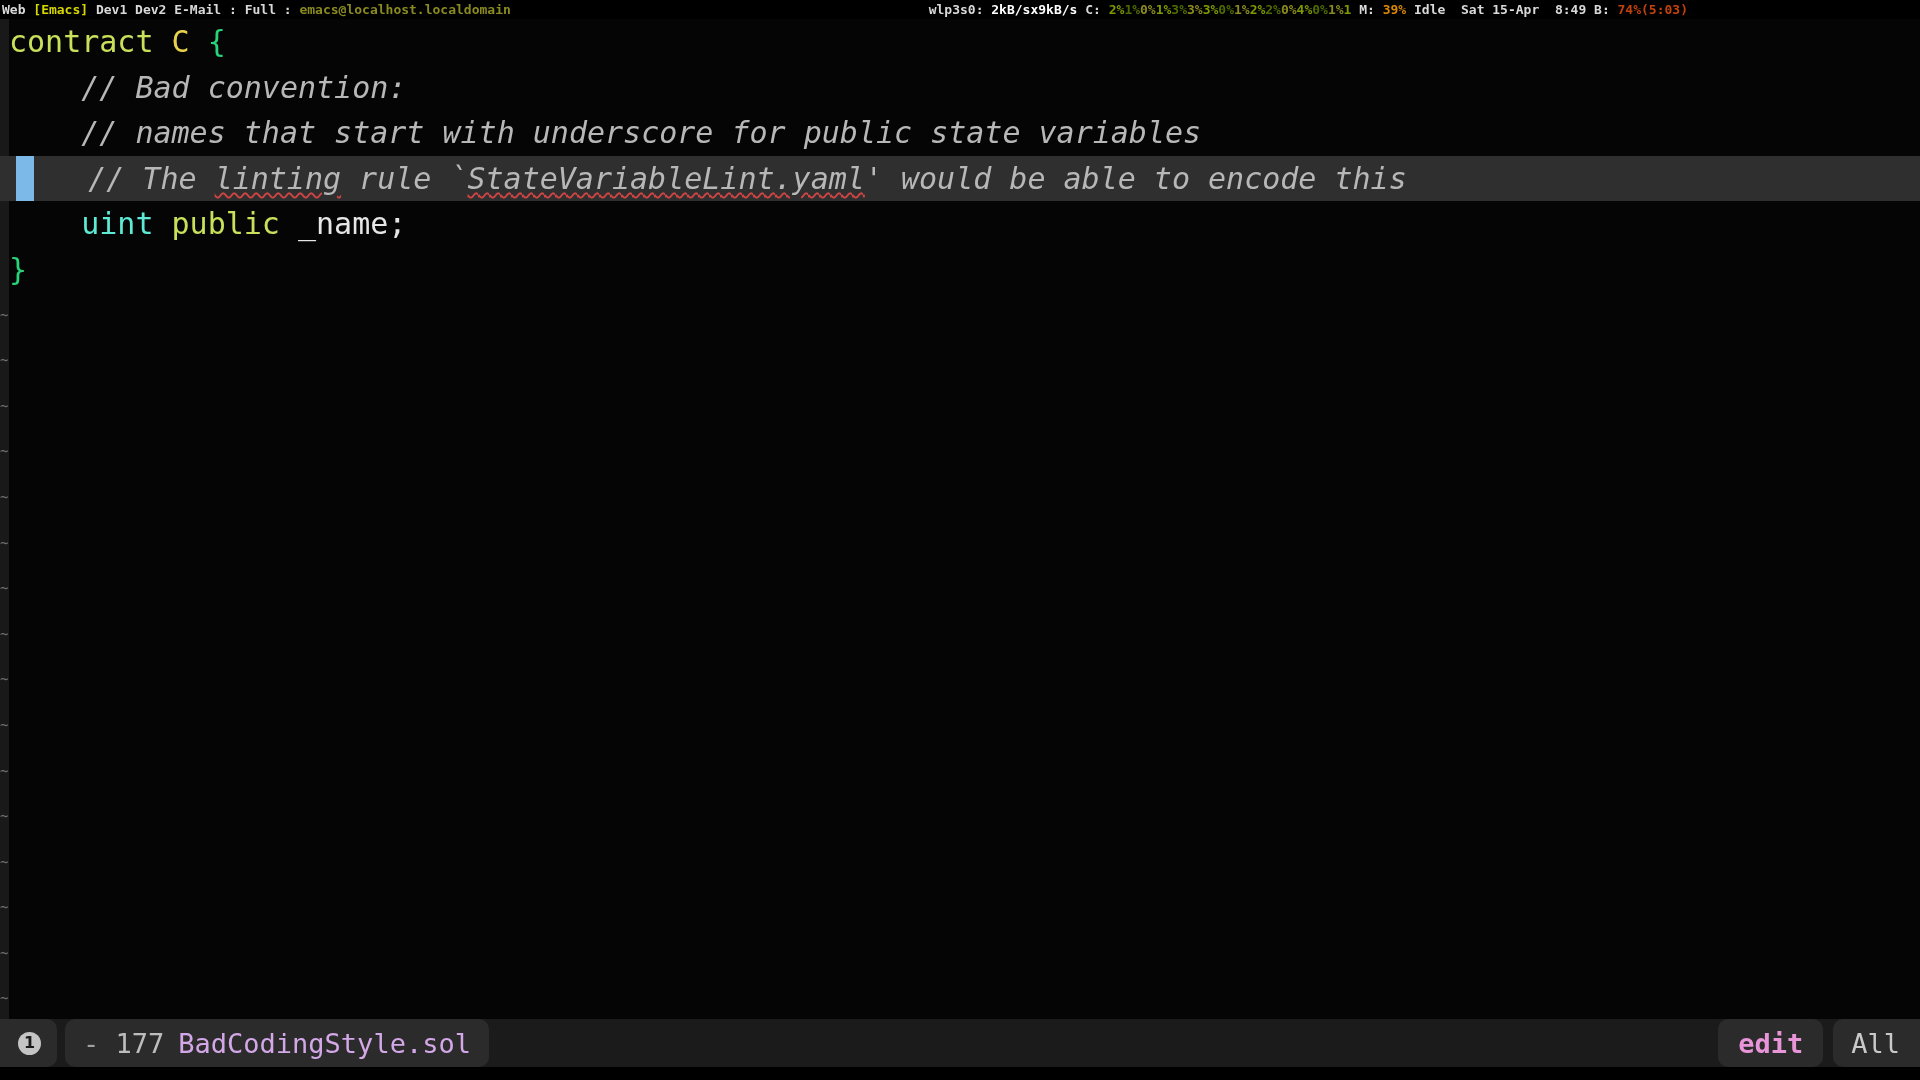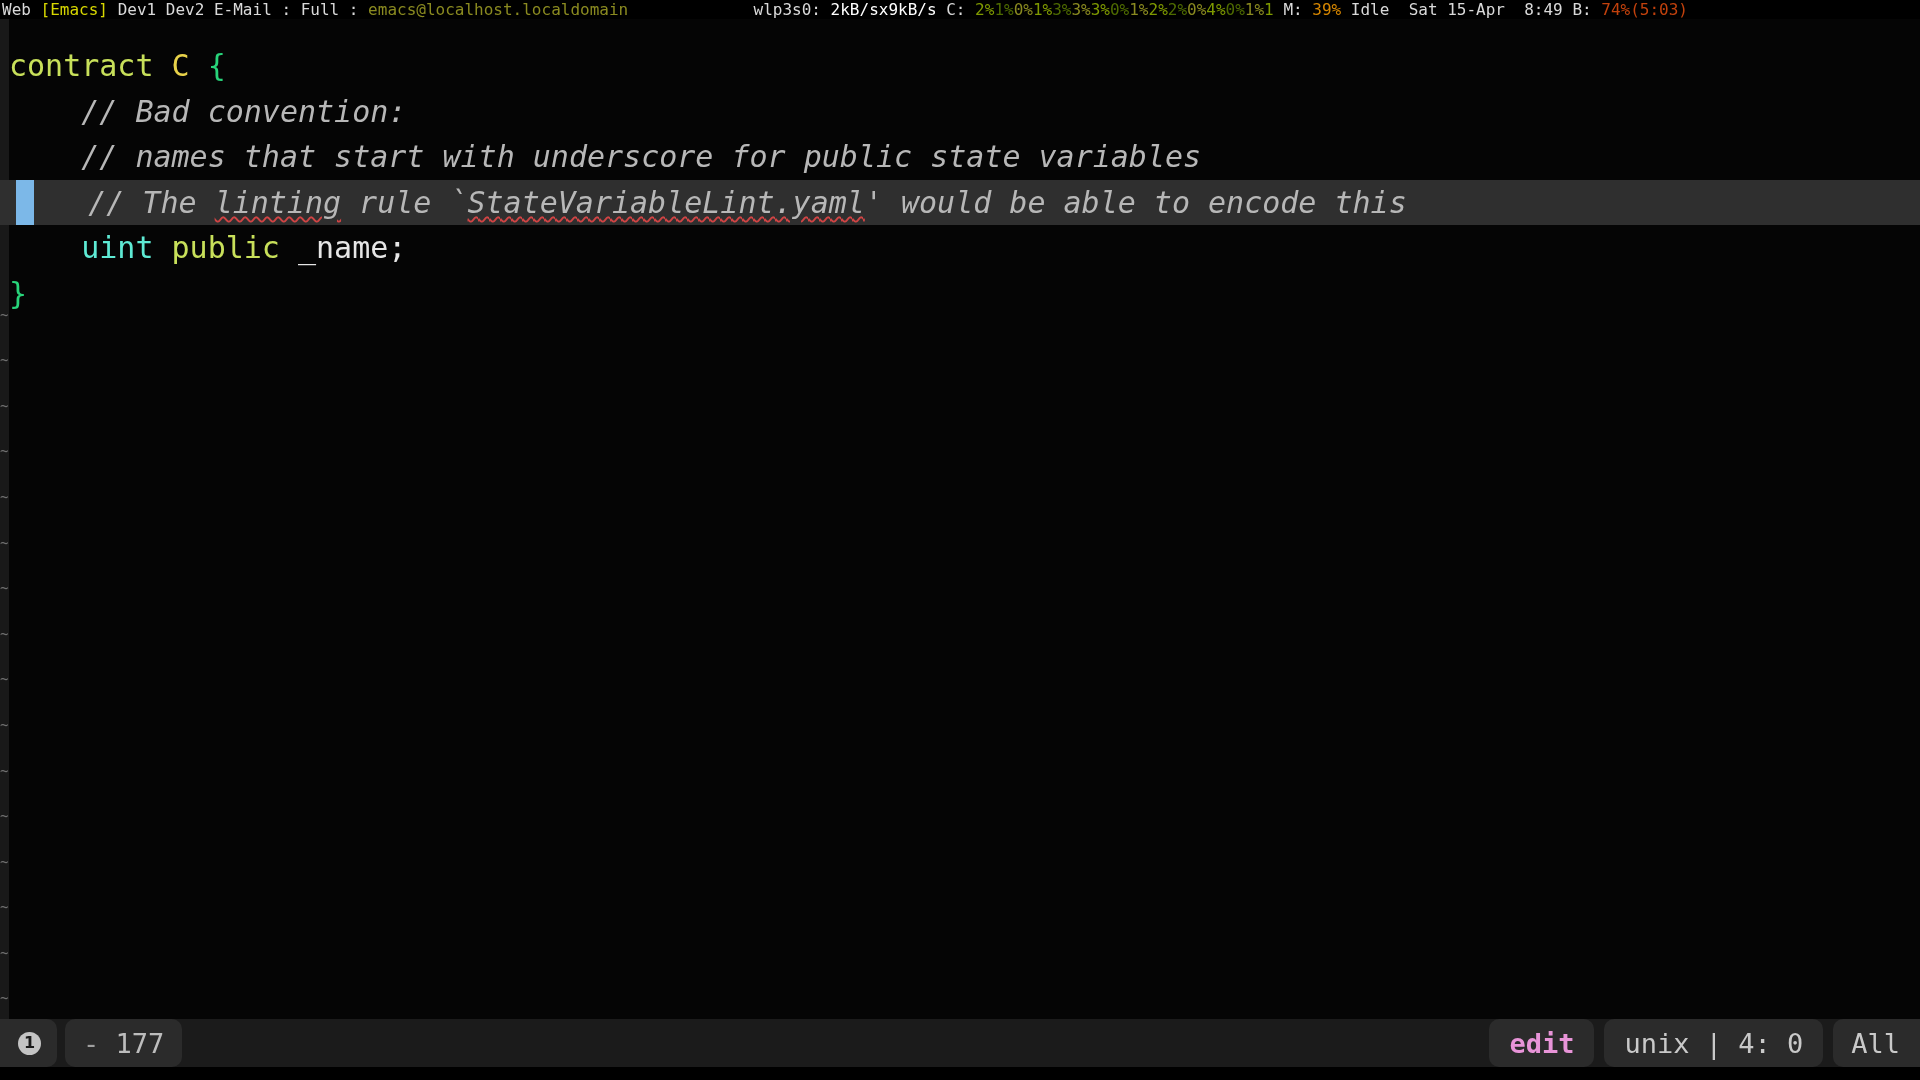--- a/index.html
+++ b/index.html
@@ -15,25 +15,26 @@
   }
 
   
   #top-bar {
     position: absolute;
     top: 0; left: 0;
     width: 1692px;
     height: 19px;
     background: #000000;
     color: #d8d8d8;
-    font-size: 16px;
+    font-size: 13px;
     line-height: 19px;
     white-space: pre;
     display: flex;
     align-items: center;
+    font-weight: bold;
   }
   #top-bar-left {
     position: absolute;
     left: 2px;
     top: 0;
     white-space: pre;
   }
   #top-bar-right {
     position: absolute;
     right: 4px;
@@ -84,21 +85,20 @@
 
   #code {
     position: absolute;
     top: 0; left: 0;
     width: 1920px;
     height: 1000px;
     font-family: "DejaVu Sans Mono", monospace;
     font-size: 30px;
     line-height: 45.6px;
     white-space: pre;
-    margin-top: 24px;
   }
   .code-line {
     height: 45.6px;
     line-height: 45.6px;
     white-space: pre;
     padding-left: 9px;
     box-sizing: border-box;
   }
   .code-line.current {
     background: #2f2f2f;
@@ -236,23 +236,23 @@
 <div id="mode-line">
 
   <div class="ml-seg ml-icon-seg">
     <span class="circle-icon">1</span>
   </div>
 
   <div class="ml-seg ml-buffer-seg">
     <span class="ml-dash">-</span>
     <span> </span>
     <span class="ml-num">177</span>
+    <span class="ml-file">BadCodingStyle.sol</span>
   </div>
 
 
   <div class="ml-spacer"></div>
 
   <div class="ml-seg ml-edit-seg">edit</div>
-  <div class="ml-seg ml-pos-seg">unix | 4: 0</div>
   <div class="ml-seg ml-all-seg">All</div>
 </div>
 
 <div id="bottom-filler"></div>
 
 </body></html>

